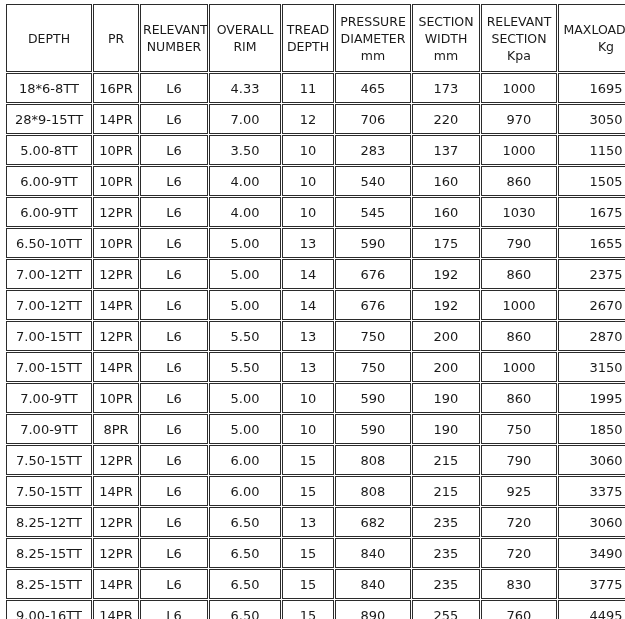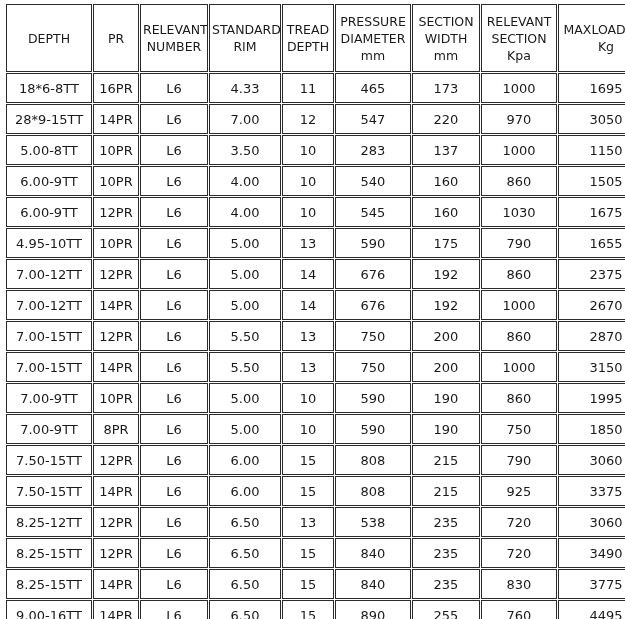--- a/index.html
+++ b/index.html
@@ -84,21 +84,21 @@
             <span class="hdr-line">DEPTH</span>
           </th>
           <th>
             <span class="hdr-line">PR</span>
           </th>
           <th>
             <span class="hdr-line">RELEVANT</span>
             <span class="hdr-line">NUMBER</span>
           </th>
           <th>
-            <span class="hdr-line">STANDARD</span>
+            <span class="hdr-line">OVERALL</span>
             <span class="hdr-line">RIM</span>
           </th>
           <th>
             <span class="hdr-line">TREAD</span>
             <span class="hdr-line">DEPTH</span>
           </th>
           <th>
             <span class="hdr-line">PRESSURE</span>
             <span class="hdr-line">DIAMETER</span>
             <span class="hdr-line">mm</span>
@@ -130,21 +130,21 @@
           <td>173</td>
           <td>1000</td>
           <td>1695</td>
         </tr>
         <tr>
           <td>28*9-15TT</td>
           <td>14PR</td>
           <td>L6</td>
           <td>7.00</td>
           <td>12</td>
-          <td>547</td>
+          <td>706</td>
           <td>220</td>
           <td>970</td>
           <td>3050</td>
         </tr>
         <tr>
           <td>5.00-8TT</td>
           <td>10PR</td>
           <td>L6</td>
           <td>3.50</td>
           <td>10</td>
@@ -169,21 +169,21 @@
           <td>12PR</td>
           <td>L6</td>
           <td>4.00</td>
           <td>10</td>
           <td>545</td>
           <td>160</td>
           <td>1030</td>
           <td>1675</td>
         </tr>
         <tr>
-          <td>4.95-10TT</td>
+          <td>6.50-10TT</td>
           <td>10PR</td>
           <td>L6</td>
           <td>5.00</td>
           <td>13</td>
           <td>590</td>
           <td>175</td>
           <td>790</td>
           <td>1655</td>
         </tr>
         <tr>
@@ -273,21 +273,21 @@
           <td>215</td>
           <td>925</td>
           <td>3375</td>
         </tr>
         <tr>
           <td>8.25-12TT</td>
           <td>12PR</td>
           <td>L6</td>
           <td>6.50</td>
           <td>13</td>
-          <td>538</td>
+          <td>682</td>
           <td>235</td>
           <td>720</td>
           <td>3060</td>
         </tr>
         <tr>
           <td>8.25-15TT</td>
           <td>12PR</td>
           <td>L6</td>
           <td>6.50</td>
           <td>15</td>

